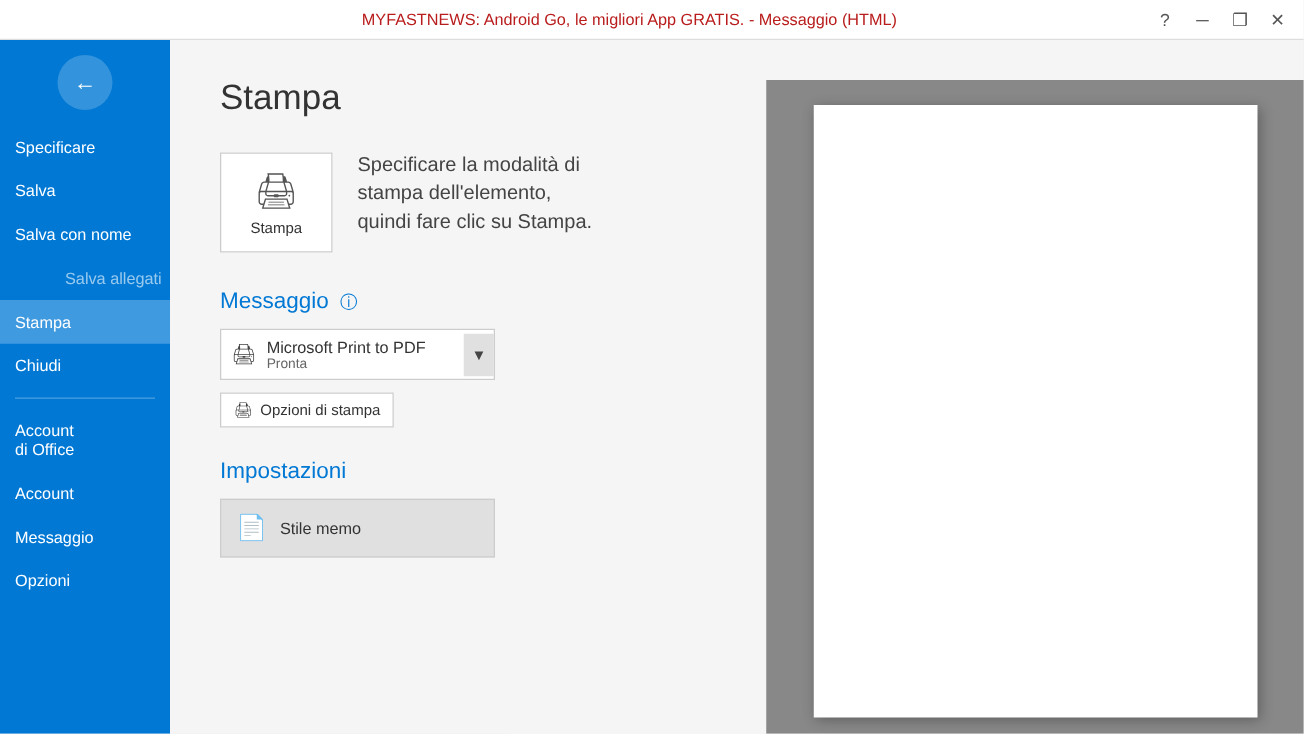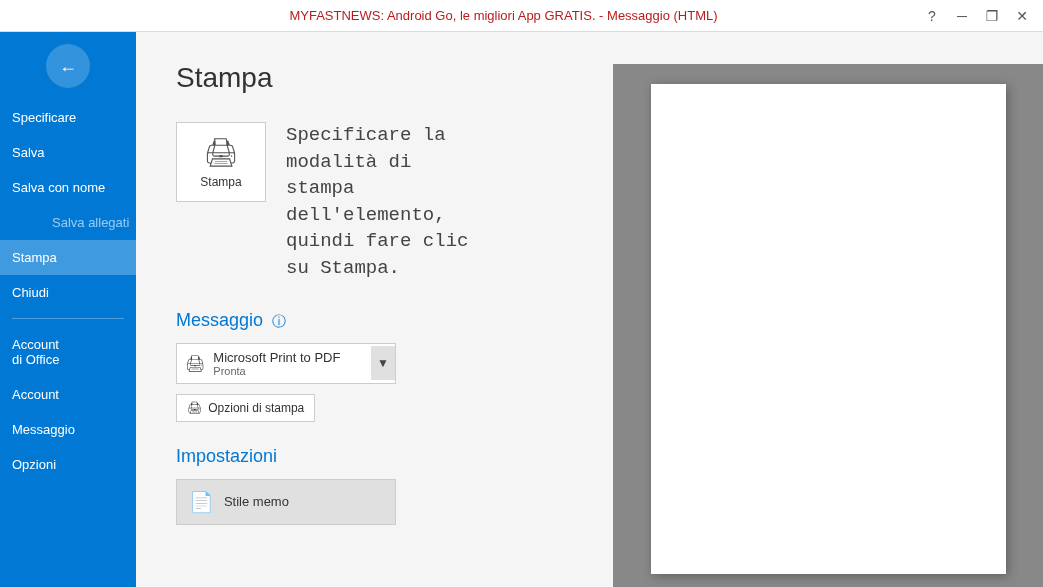--- a/index.html
+++ b/index.html
@@ -141,25 +141,24 @@
       font-size: 12px;
       color: #333;
     }
 
     .print-icon {
       font-size: 28px;
       color: #555;
     }
 
     .print-description {
-      font-size: 19px;
+      font-size: 16px;
       color: #444;
       max-width: 200px;
       line-height: 1.4;
-      font-family: Liberation Mono, monospace;
     }
 
     
     .section-title {
       font-size: 18px;
       color: #0078d4;
       font-weight: 400;
       margin-bottom: 12px;
     }
 

